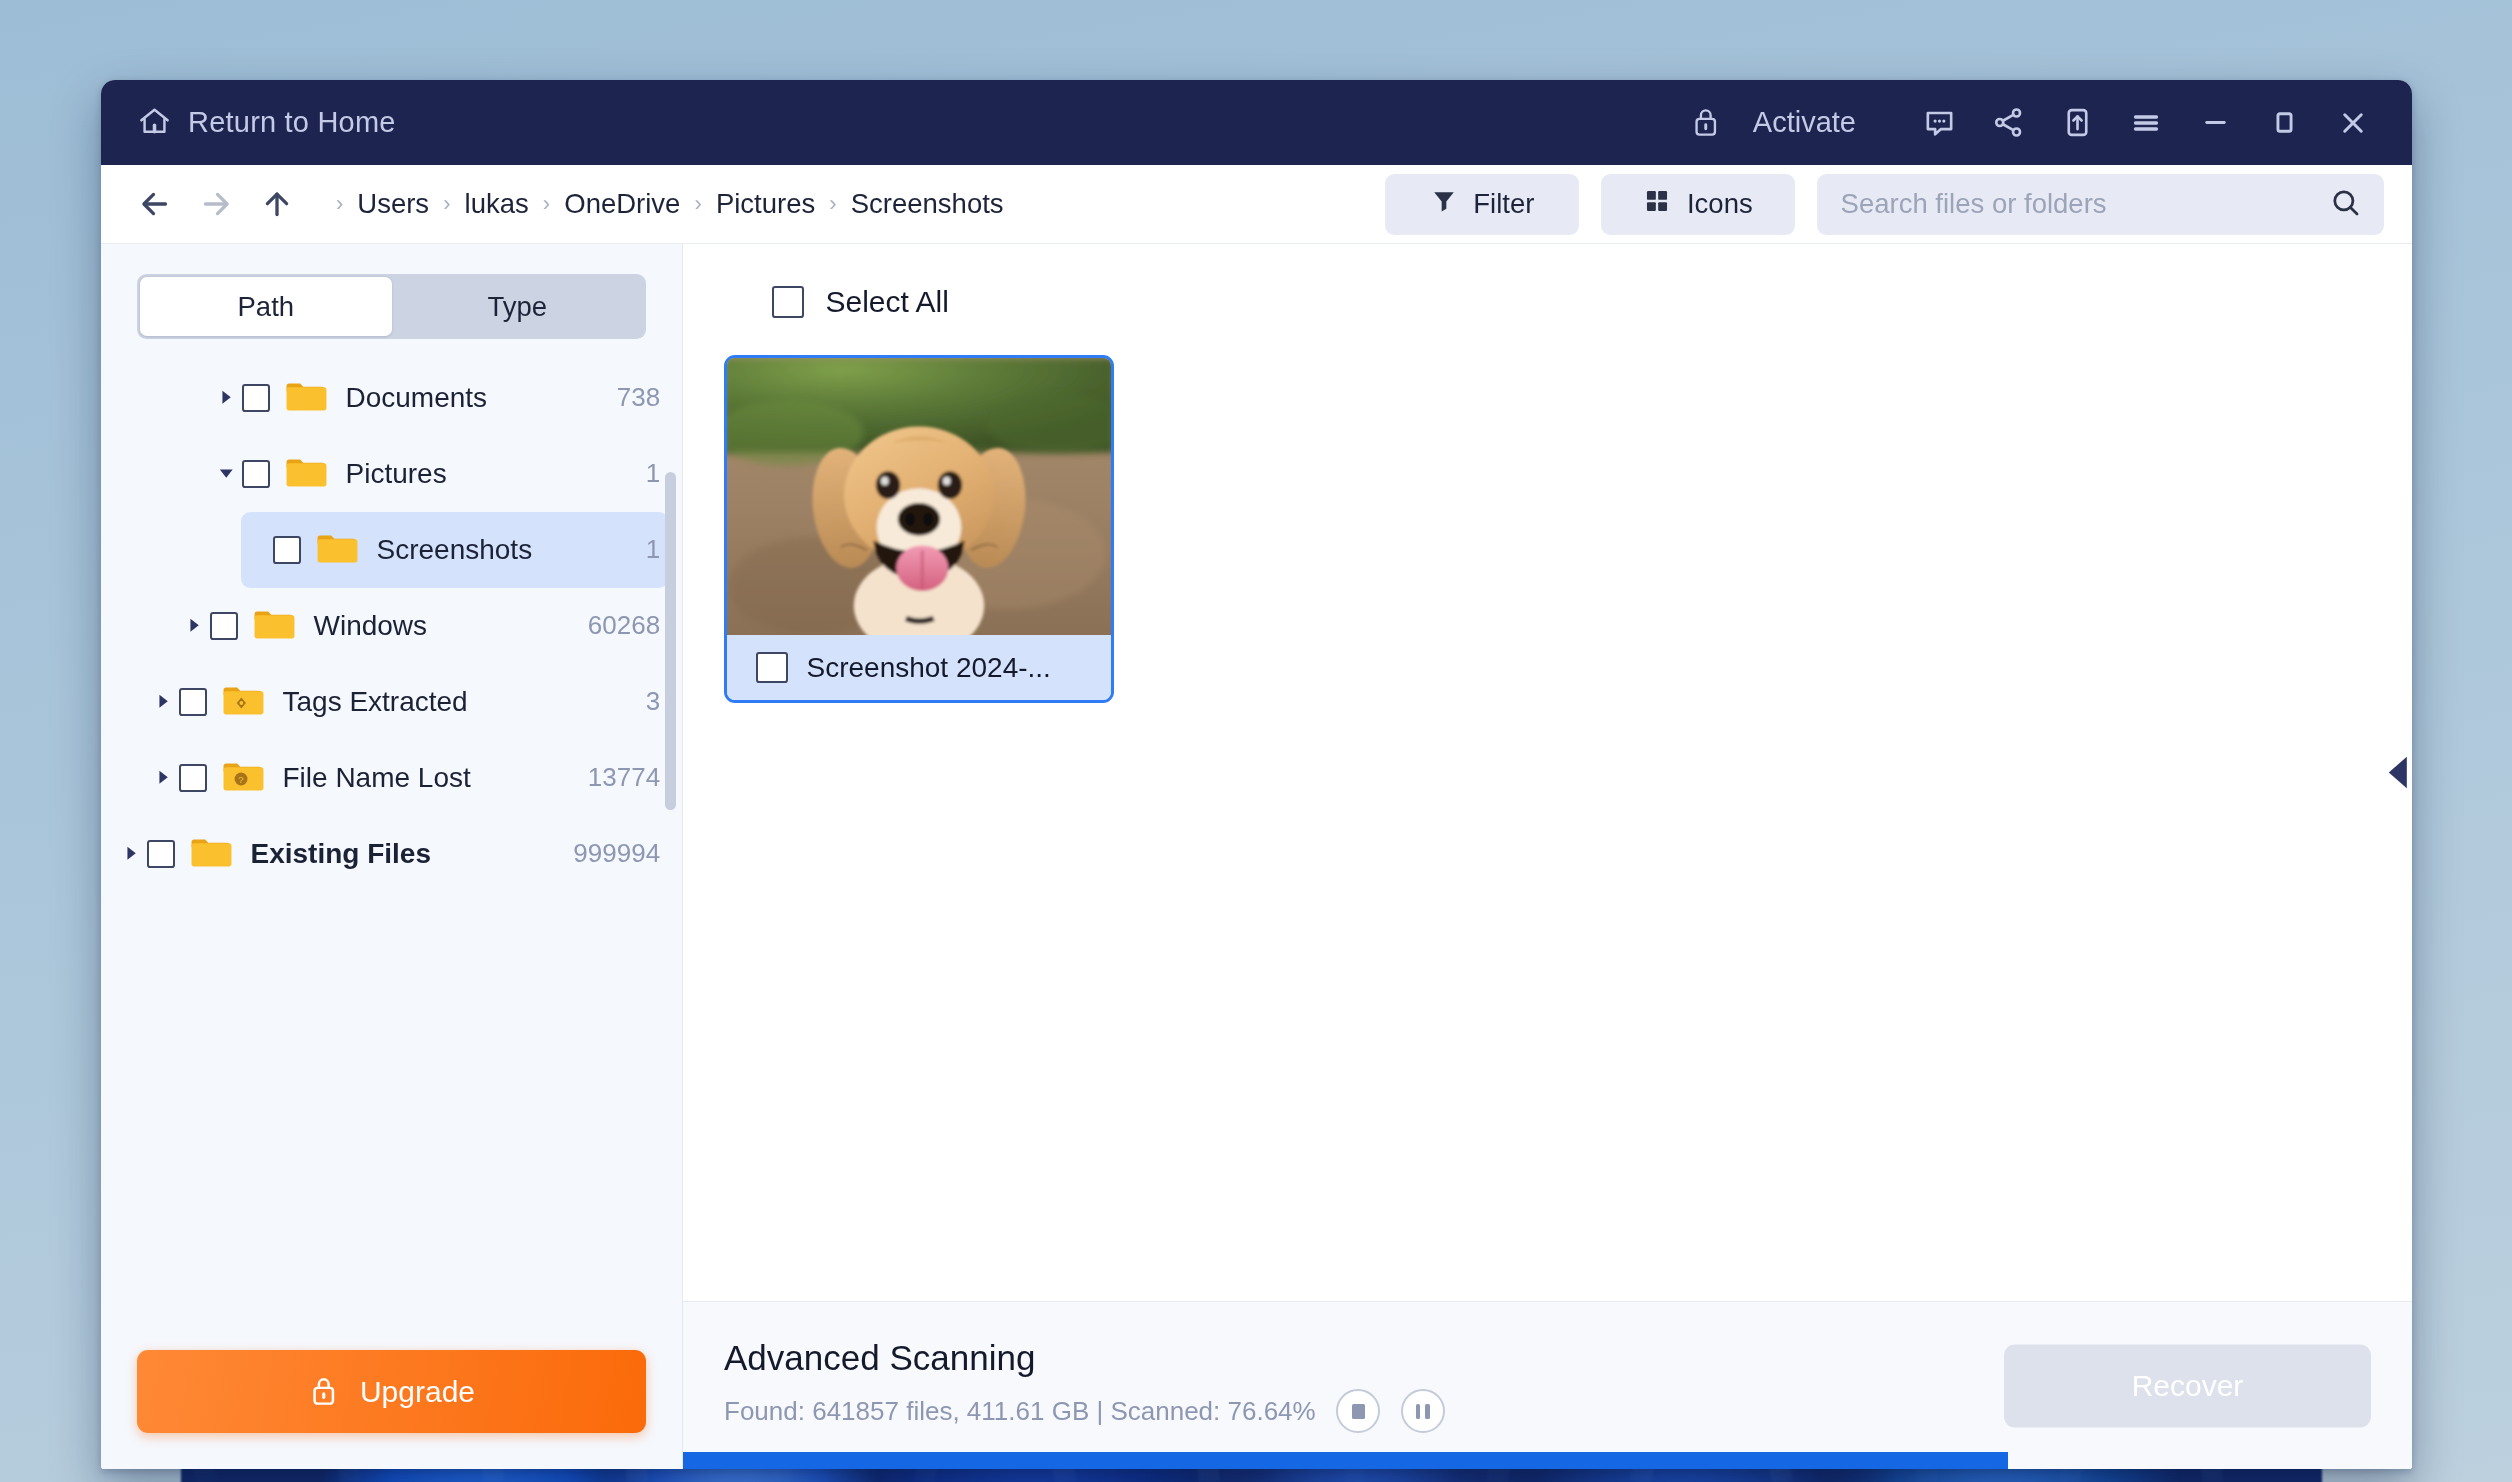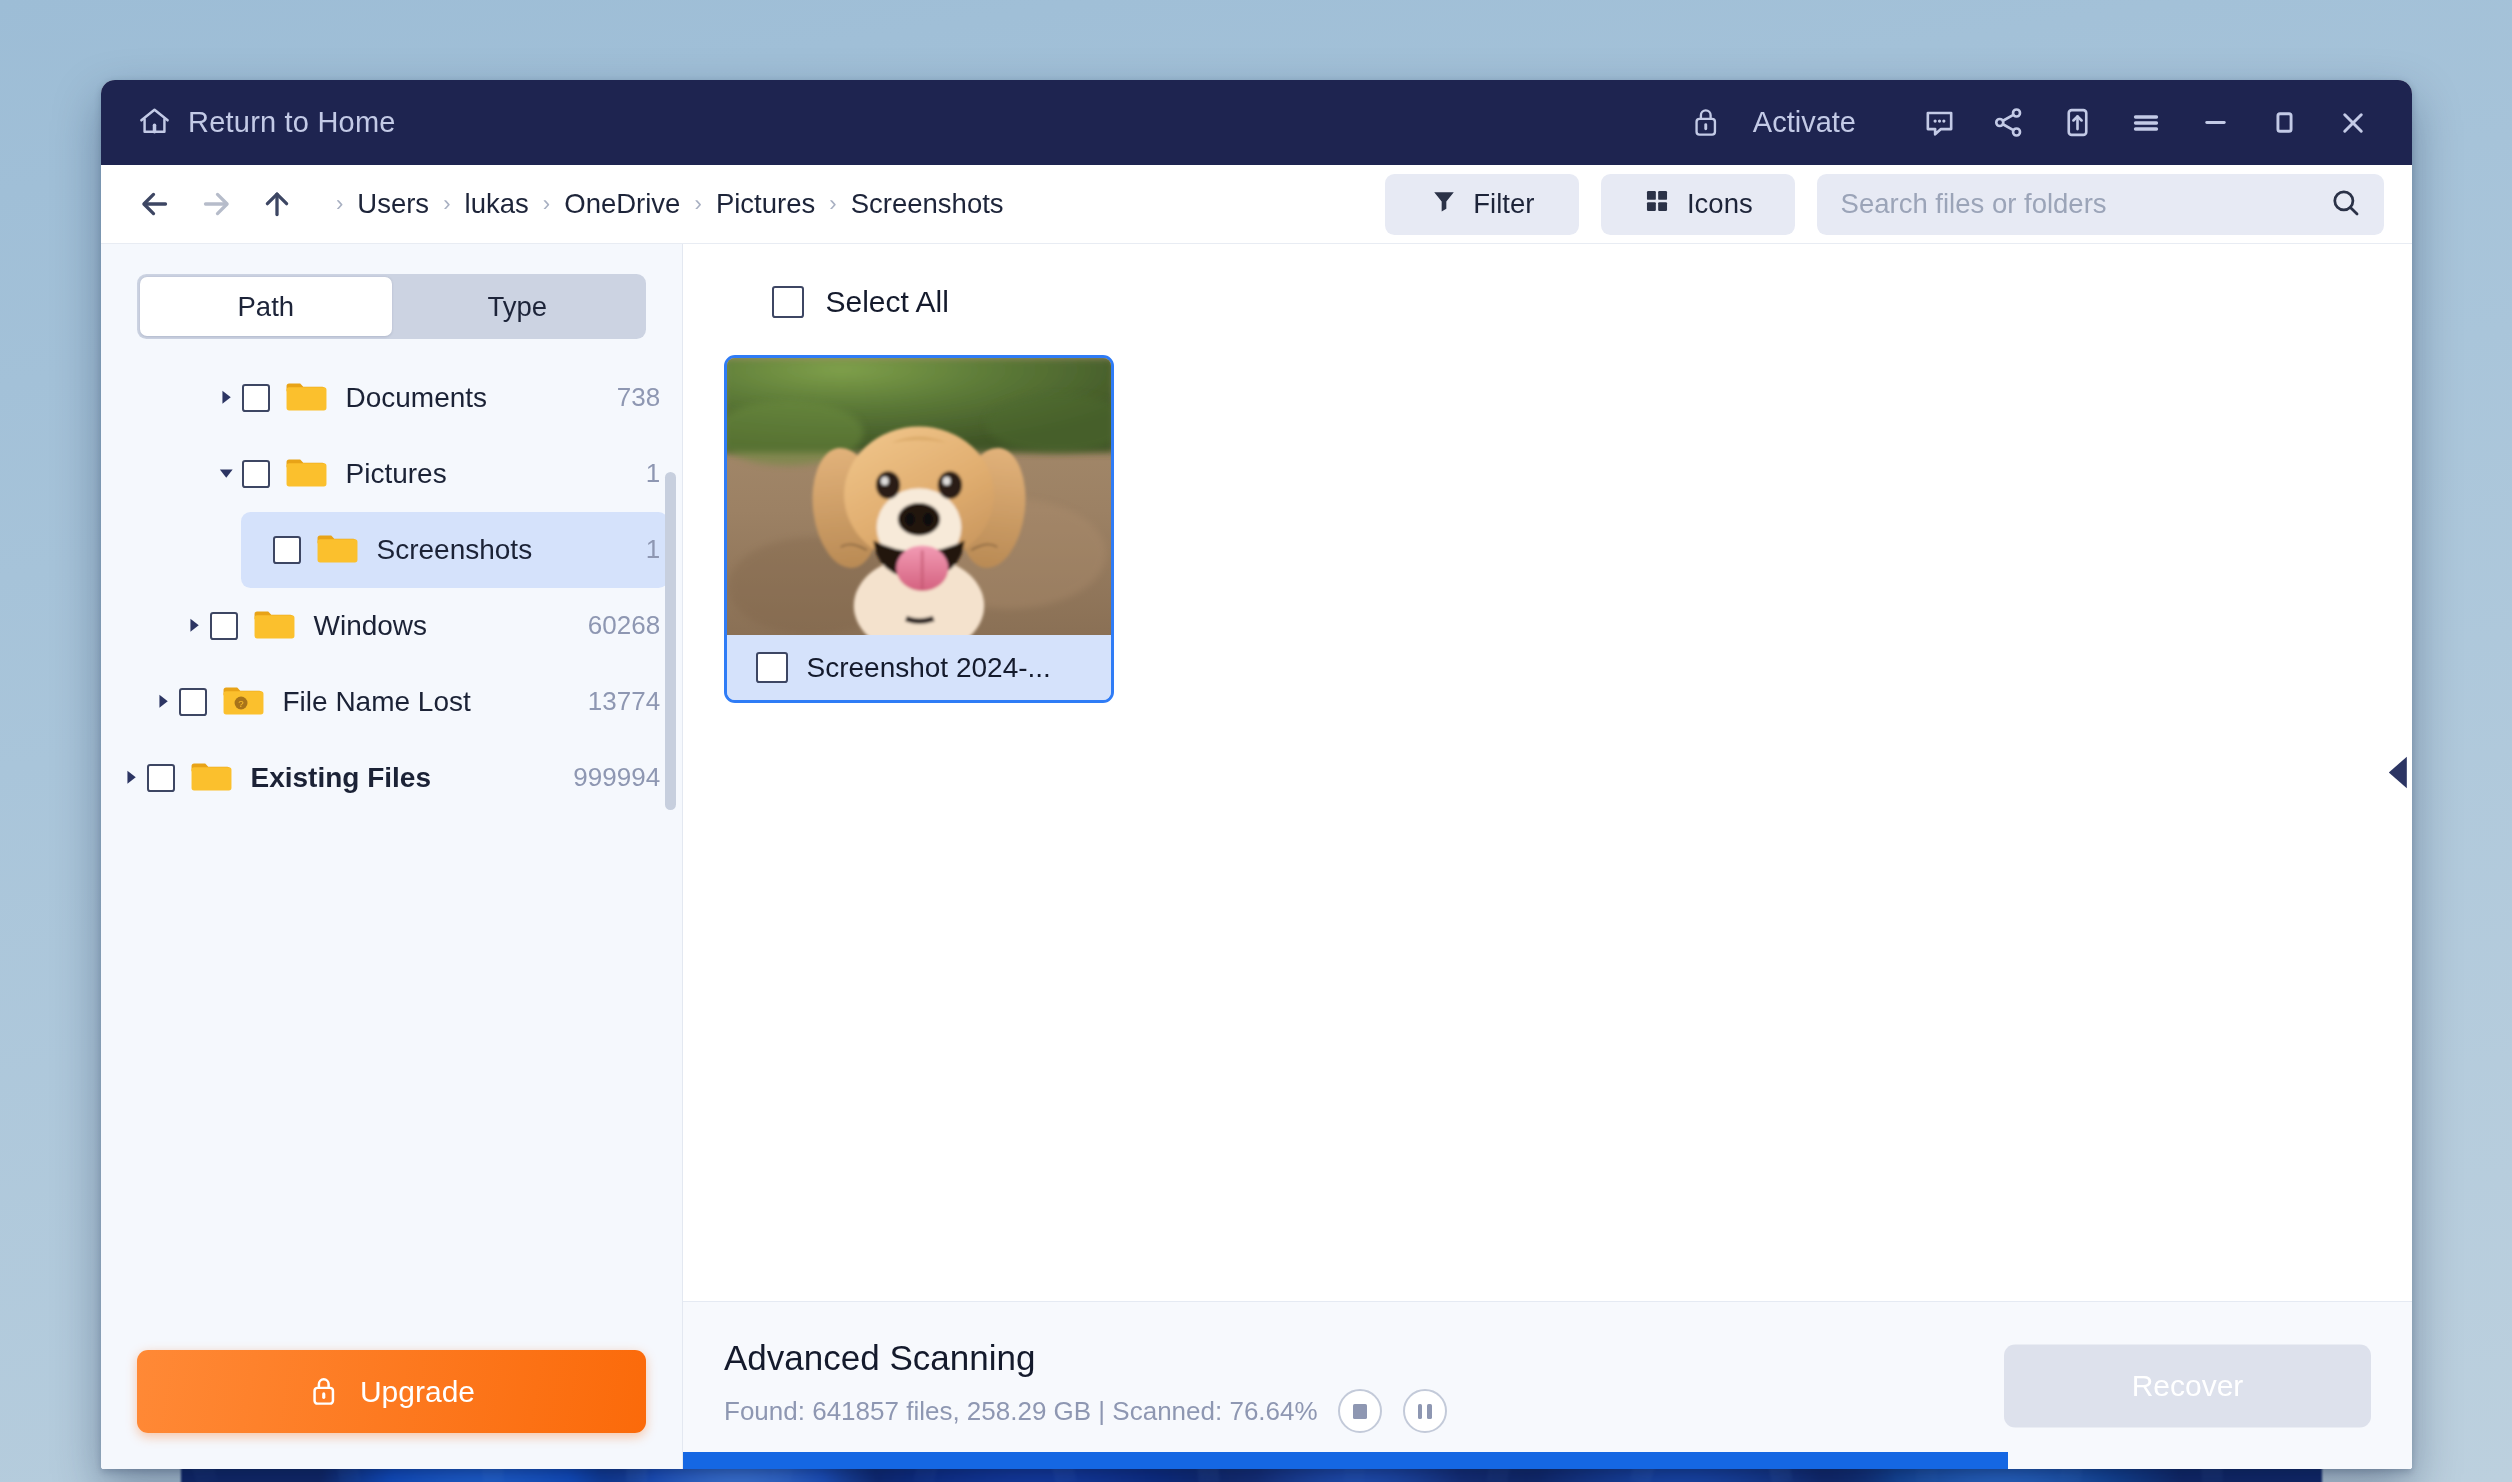--- a/index.html
+++ b/index.html
@@ -472,20 +472,36 @@
                 <path d="M5 3 L11.5 8 L5 13 Z" fill="#2c3563"></path>
               </svg>
             </span>
             <span class="cbox"></span>
             <span class="folder"><svg width="43" height="35" viewBox="0 0 28 22">
                 <path d="M1 4.2a1.7 1.7 0 0 1 1.7-1.7h7.2l2 2.2h12.4A1.7 1.7 0 0 1 26 6.4v1.1H1z" fill="#e8a317"></path>
                 <path d="M1 6.6a1.7 1.7 0 0 1 1.7-1.7h22.6A1.7 1.7 0 0 1 27 6.6v11.8a1.7 1.7 0 0 1-1.7 1.7H2.7A1.7 1.7 0 0 1 1 18.4z" fill="#fbc02d"></path>
               </svg></span>
             <span class="tree-label">Windows</span>
             <span class="tree-count">60268</span>
+          </div>
+          <div class="tree-row" style="margin-left: 46px;">
+            <span class="tw">
+              <svg width="20.5" height="20.5" viewBox="0 0 16 16">
+                <path d="M5 3 L11.5 8 L5 13 Z" fill="#2c3563"></path>
+              </svg>
+            </span>
+            <span class="cbox"></span>
+            <span class="folder"><svg width="43" height="35" viewBox="0 0 28 22">
+                <path d="M1 4.2a1.7 1.7 0 0 1 1.7-1.7h7.2l2 2.2h12.4A1.7 1.7 0 0 1 26 6.4v1.1H1z" fill="#e8a317"></path>
+                <path d="M1 6.6a1.7 1.7 0 0 1 1.7-1.7h22.6A1.7 1.7 0 0 1 27 6.6v11.8a1.7 1.7 0 0 1-1.7 1.7H2.7A1.7 1.7 0 0 1 1 18.4z" fill="#fbc02d"></path>
+                <path d="M9.6 12.6 12.6 9l3 3.6-3 3.6z" fill="#a8741a"></path>
+                <circle cx="12.6" cy="12.6" r="1.25" fill="#fbc02d"></circle>
+              </svg></span>
+            <span class="tree-label">Tags Extracted</span>
+            <span class="tree-count">3</span>
           </div>
           <div class="tree-row" style="margin-left: 46px;">
             <span class="tw">
               <svg width="20.5" height="20.5" viewBox="0 0 16 16">
                 <path d="M5 3 L11.5 8 L5 13 Z" fill="#2c3563"></path>
               </svg>
             </span>
             <span class="cbox"></span>
             <span class="folder"><svg width="43" height="35" viewBox="0 0 28 22">
                 <path d="M1 4.2a1.7 1.7 0 0 1 1.7-1.7h7.2l2 2.2h12.4A1.7 1.7 0 0 1 26 6.4v1.1H1z" fill="#e8a317"></path>
@@ -614,21 +630,21 @@
           <svg width="23.6" height="36" viewBox="0 0 20 32">
             <path d="M18 2 L2 16 L18 30 Z" fill="#2c3563"></path>
           </svg>
         </div>
       </div>
 
       <div class="statusbar">
         <div>
           <div class="status-title">Advanced Scanning</div>
           <div class="status-sub-row">
-            <span class="status-sub">Found: 641857 files, 258.29 GB  |  Scanned: 76.64%</span>
+            <span class="status-sub">Found: 641857 files, 411.61 GB  |  Scanned: 76.64%</span>
             <span class="circ-btn">
                 <span class="sq"></span>
               </span>
             <span class="circ-btn">
                 <span class="pz">
                   <i></i>
                   <i></i>
                 </span>
               </span>
           </div>

